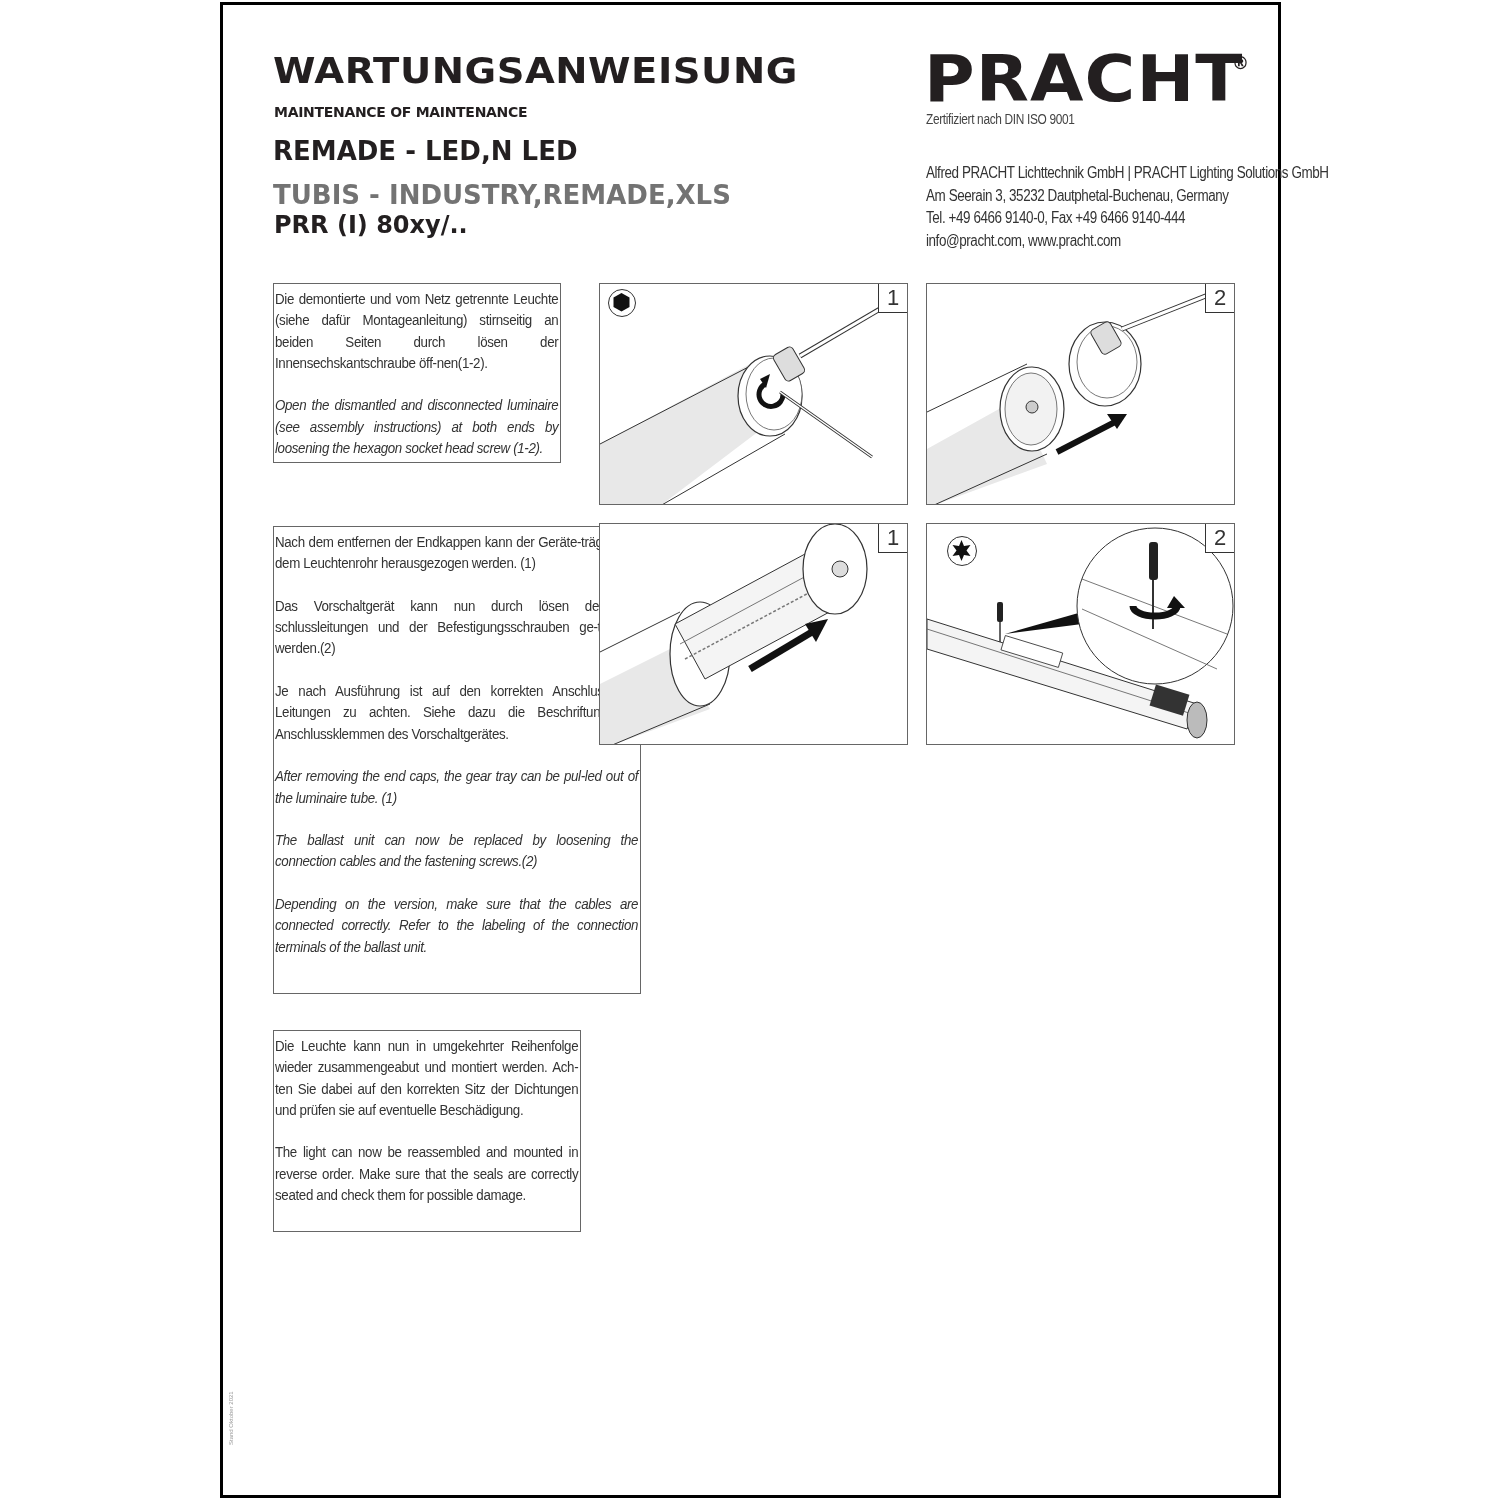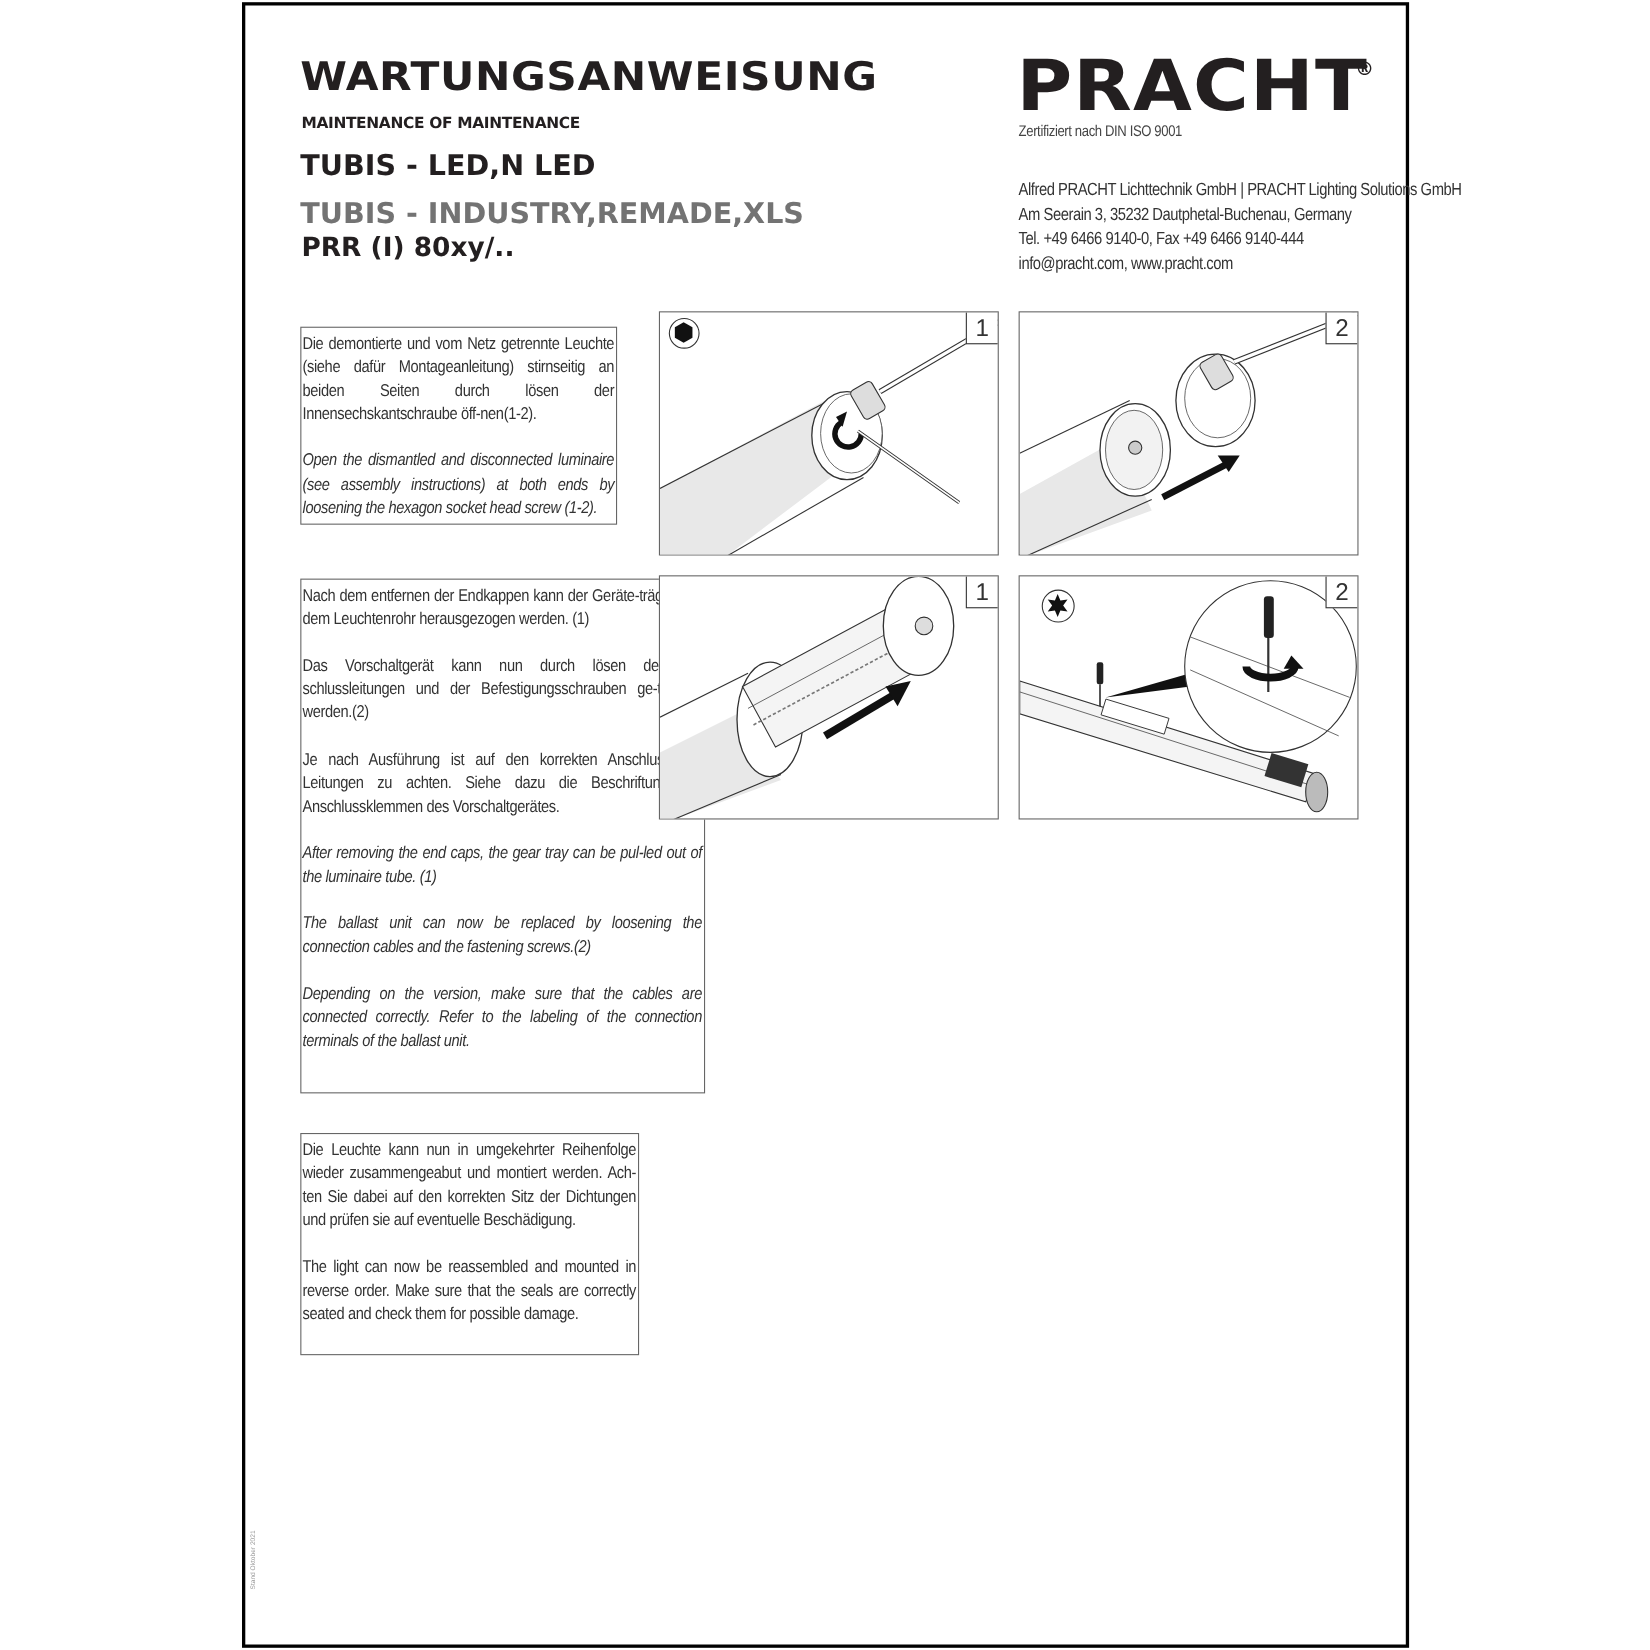--- a/index.html
+++ b/index.html
@@ -29,35 +29,35 @@
 
   .stand { left:228px; top:1445px; font-size:6px; color:#999; transform:rotate(-90deg); transform-origin:left top; white-space:nowrap; }
 </style>
 </head>
 <body>
 
 <div class="page"></div>
 
 <div class="abs title-main">WARTUNGSANWEISUNG</div>
 <div class="abs title-sub">MAINTENANCE OF MAINTENANCE</div>
-<div class="abs prod1">TUBIS - LED,N LED</div>
+<div class="abs prod1">REMADE - LED,N LED</div>
 <div class="abs prod2">TUBIS - INDUSTRY,REMADE,XLS</div>
 <div class="abs prod3">PRR (I) 80xy/..</div>
 
 <div class="abs logo">PRACHT</div>
 <div class="abs reg">®</div>
 <div class="abs cert">Zertifiziert nach DIN ISO 9001</div>
 <div class="abs addr">
   <div>Alfred PRACHT Lichttechnik GmbH | PRACHT Lighting Solutions GmbH</div>
   <div>Am Seerain 3, 35232 Dautphetal-Buchenau, Germany</div>
   <div>Tel. +49 6466 9140-0, Fax +49 6466 9140-444</div>
   <div>info@pracht.com, www.pracht.com</div>
 </div>
 
-<div class="textbox" style="left:273px; top:297px; width:288px; height:180px;">
+<div class="textbox" style="left:273px; top:283px; width:288px; height:180px;">
   <p>Die demontierte und vom Netz getrennte Leuchte (siehe dafür Montageanleitung) stirnseitig an beiden Seiten durch lösen der Innensechskantschraube öff-nen(1-2).</p>
   <p class="it">Open the dismantled and disconnected luminaire (see assembly instructions) at both ends by loosening the hexagon socket head screw (1-2).</p>
 </div>
 
 <div class="panel" style="left:599px; top:283px;">
   <svg width="309" height="222" viewBox="0 0 309 222">
     <polygon points="0,200 0,160 150,80 175,135 60,222 0,222" fill="#e8e8e8"></polygon>
     <line x1="0" y1="160" x2="160" y2="77" stroke="#333" stroke-width="1"></line>
     <line x1="60" y1="222" x2="185" y2="150" stroke="#333" stroke-width="1"></line>
     <ellipse cx="170" cy="112" rx="32" ry="40" fill="#fff" stroke="#333" stroke-width="1.2"></ellipse>

